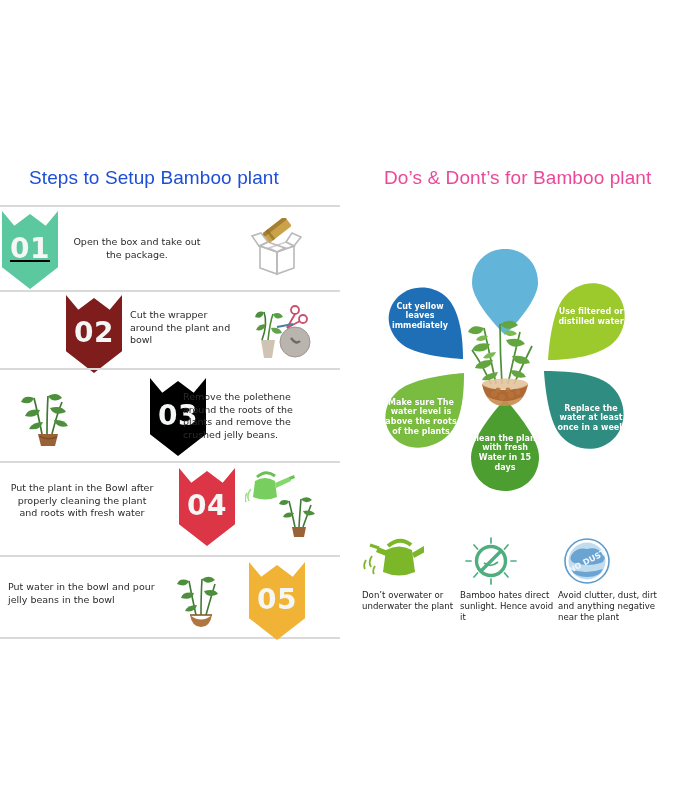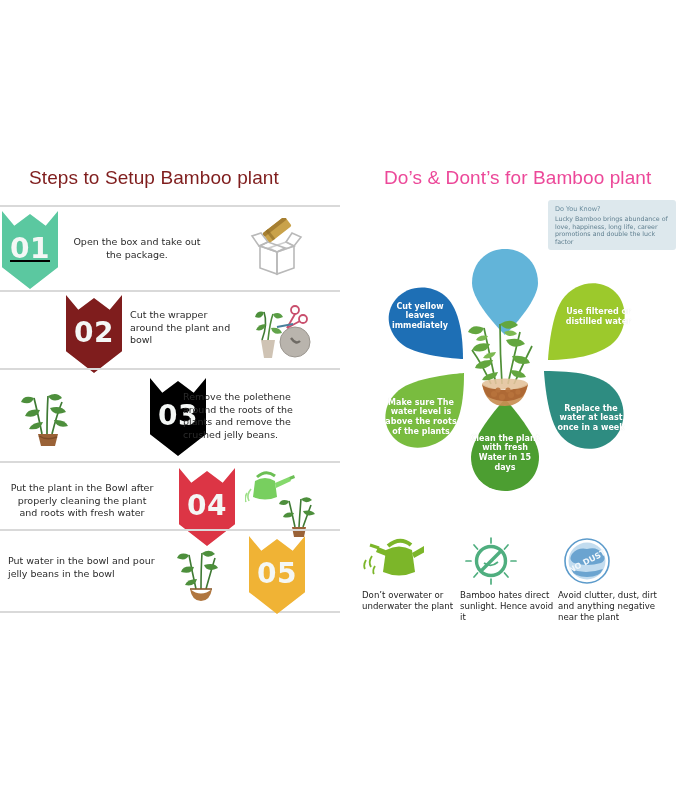--- a/index.html
+++ b/index.html
@@ -62,21 +62,21 @@
   .dont-text{
     color:#1d1d1d;font-size:8.6px;line-height:11px;margin-top:4px;
     font-family:"DejaVu Sans",sans-serif;
   }
 </style>
 </head>
 <body style="background: rgb(255, 255, 255);">
 
 <div class="canvas">
 
-  <div class="col-title" id="title-left" style="color: #7f1d1d; text-align: right;">Steps to Setup Bamboo plant</div>
+  <div class="col-title" id="title-left" style="color: #1d4ed8; text-align: right;">Steps to Setup Bamboo plant</div>
 
   <div class="steps">
 
     <div class="step-row" style="height: 85px; border-top-color: rgb(217, 217, 217); border-bottom-color: rgb(217, 217, 217);">
       <div class="chev" id="chev-01" style="left: 2px; top: 4px; background: rgb(91, 200, 160); text-decoration: underline;">
         <span>01</span>
       </div>
       <div class="step-text" style="left:72px;top:29px;width:130px;text-align:center;">Open the box and take out the package.</div>
       <div class="step-img" style="left:246px;top:11px;width:62px;height:62px;">
         <svg width="62" height="62" viewBox="0 0 62 62">
@@ -149,21 +149,21 @@
           <path d="M24 50 h20 l-3 12 h-14 z" fill="#9a6237"></path>
           <path d="M25 52 q8 5 18 1" stroke="#7d4c28" stroke-width="1.4" fill="none"></path>
         </svg>
       </div>
       <div class="chev" id="chev-03" style="left: 114px; top: 8px; background: #000000; margin-left: 36px;">
         <span>03</span>
       </div>
       <div class="step-text" style="left:183px;top:21px;width:124px;text-align:left;">Remove the polethene around the roots of the plants and remove the crushed jelly beans.</div>
     </div>
 
-    <div class="step-row" style="height: 68px; border-top-color: rgb(217, 217, 217); border-bottom-color: rgb(217, 217, 217);">
+    <div class="step-row" style="height: 94px; border-top-color: rgb(217, 217, 217); border-bottom-color: rgb(217, 217, 217);">
       <div class="step-text" style="left:8px;top:19px;width:148px;text-align:center;">Put the plant in the Bowl after properly cleaning the plant and roots with fresh water</div>
       <div class="chev" id="chev-04" style="left: 179px; top: 5px; background: rgb(220, 53, 69);">
         <span>04</span>
       </div>
       <div class="step-img" style="left:245px;top:4px;width:72px;height:74px;">
         <svg width="72" height="74" viewBox="0 0 72 74">
           <g>
             <path d="M10 14 q10 -6 20 0 l2 16 q-12 5 -24 0 z" fill="#78cf5f"></path>
             <path d="M12 10 q9 -8 18 -1" stroke="#6cbf54" stroke-width="3" fill="none"></path>
             <path d="M30 16 l14 -6 l2 4 l-15 7z" fill="#85d96c"></path>
@@ -210,42 +210,38 @@
         </svg>
       </div>
       <div class="chev" id="chev-05" style="left: 249px; top: 5px; background: rgb(240, 179, 53);">
         <span>05</span>
       </div>
     </div>
   </div>
 
   <div class="col-title" id="title-right" style="color: #ec4899;">Do’s &amp; Dont’s for Bamboo plant</div>
 
-  <div class="know-box" style="background: rgb(221, 232, 237);">
-    <div class="know-title">Do You Know?</div>
-    <div class="know-body" style="color: rgb(95, 127, 143);">Lucky Bamboo brings abundance of love, happiness, long life, career promotions and double the luck factor</div>
-  </div>
 
   <div style="position:absolute;left:378px;top:245px;width:300px;height:265px;">
 
     <div class="petal" style="left:88px;top:2px;width:78px;height:88px;">
       <svg class="art" width="78" height="88" viewBox="0 0 78 88">
         <path id="shp-top" d="M39 88 C39 88 6 56 6 36 C6 16 20 2 39 2 C58 2 72 16 72 36 C72 56 39 88 39 88 Z" fill="#62B4D9"></path>
       </svg>
       <p>Keep the plant inside your home</p>
     </div>
 
     <div class="petal" style="left:5px;top:36px;width:86px;height:82px;">
       <svg class="art" width="86" height="82" viewBox="0 0 86 82">
         <path id="shp-tl" d="M80 78 C80 78 36 76 20 64 C4 52 1 32 13 18 C25 4 47 3 61 14 C75 25 80 50 80 78 Z" fill="#1E6FB5"></path>
       </svg>
       <p style="transform:translate(-6px,-6px)">Cut yellow leaves immediately</p>
     </div>
 
-    <div class="petal" style="left:164px;top:33px;width:88px;height:86px;text-align:right;">
+    <div class="petal" style="left:164px;top:33px;width:88px;height:86px;">
       <svg class="art" width="88" height="86" viewBox="0 0 88 86">
         <path id="shp-tr" d="M6 82 C6 82 8 40 20 22 C32 4 56 0 71 12 C86 24 86 48 74 62 C62 76 34 82 6 82 Z" fill="#9CC92C"></path>
       </svg>
       <p style="transform:translate(5px,-4px)">Use filtered or distilled water</p>
     </div>
 
     <div class="petal" style="left:2px;top:125px;width:90px;height:84px;">
       <svg class="art" width="90" height="84" viewBox="0 0 90 84">
         <path id="shp-bl" d="M84 3 C84 3 40 6 22 18 C4 30 0 52 13 67 C26 82 50 80 65 68 C80 56 84 32 84 3 Z" fill="#79BC3F"></path>
       </svg>

